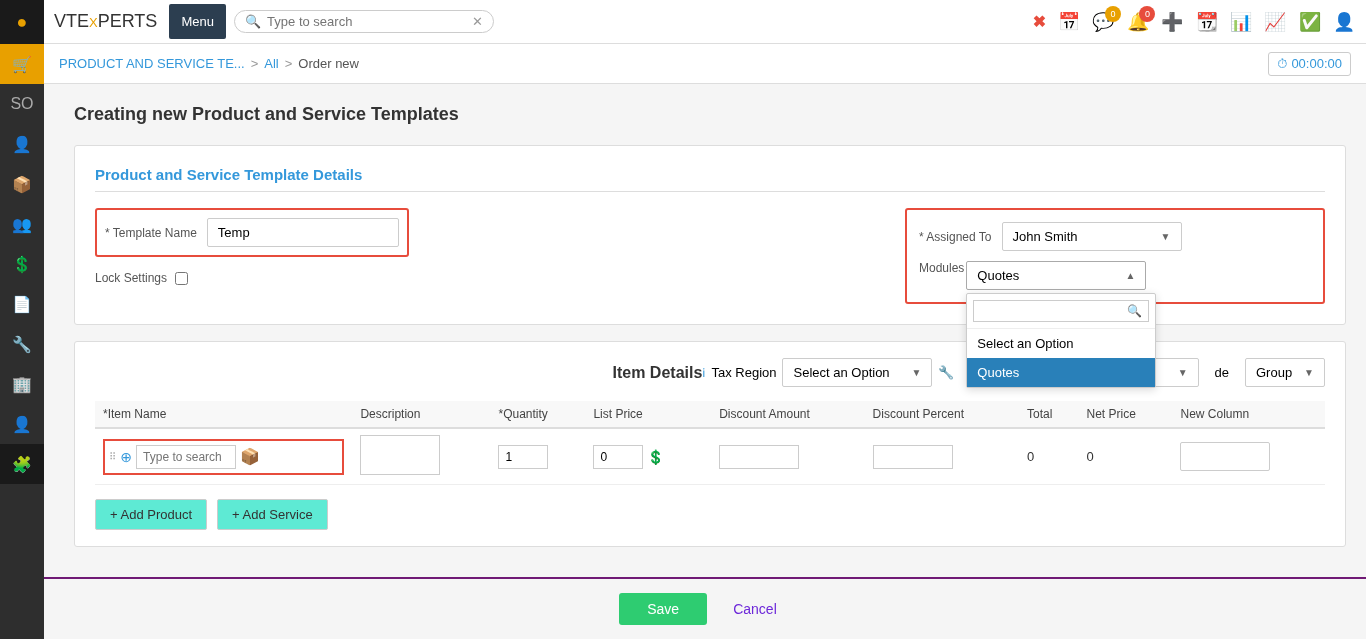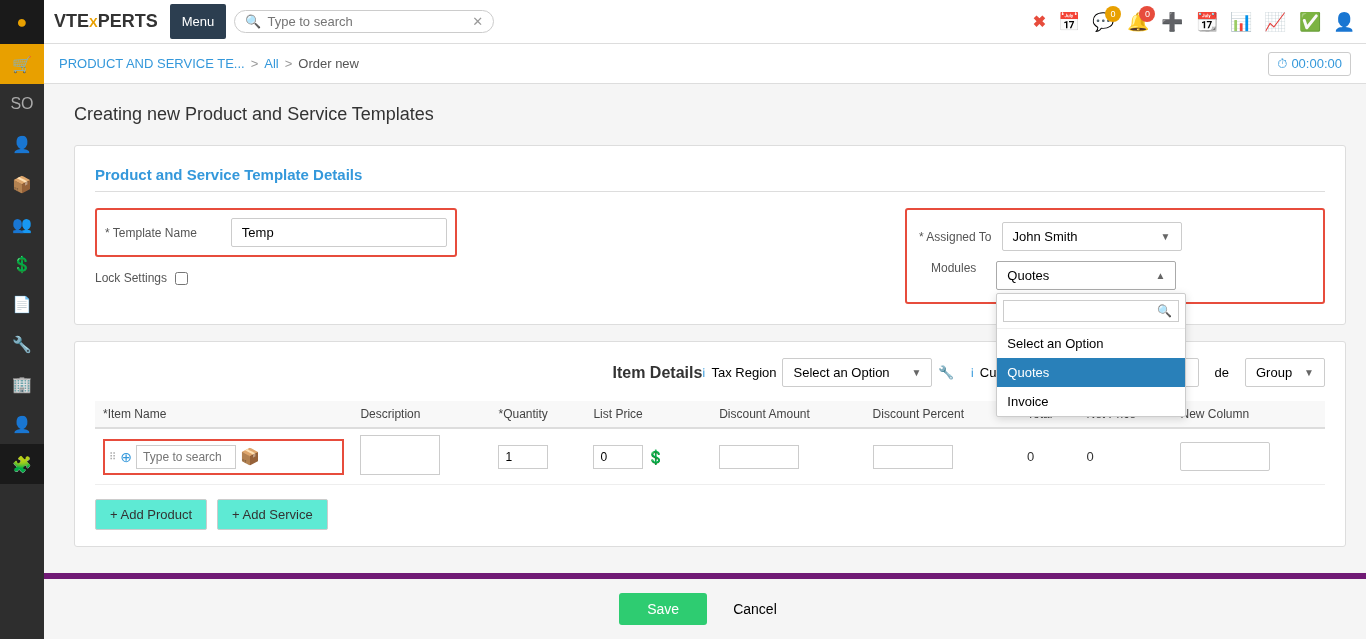--- a/index.html
+++ b/index.html
@@ -10,55 +10,55 @@
     .sidebar-logo-bar { width: 44px; background: #1a1a1a; height: 44px; display: flex; align-items: center; justify-content: center; color: #fff; font-weight: bold; font-size: 11px; }
     .sidebar-item { width: 44px; height: 40px; display: flex; align-items: center; justify-content: center; color: #aaa; cursor: pointer; }
     .sidebar-item.active { background: #e8a000; color: #fff; }
     .sidebar-icon { font-size: 16px; }
 
     
     .main { flex: 1; display: flex; flex-direction: column; overflow: hidden; }
 
     
     .navbar { height: 44px; background: #fff; display: flex; align-items: center; padding: 0 10px; border-bottom: 1px solid #ddd; gap: 8px; flex-shrink: 0; }
-    .navbar-brand { font-size: 18px; font-weight: bold; color: #333; margin-right: 4px; }
+    .navbar-brand { font-size: 18px; font-weight: normal; color: #333; margin-right: 4px; }
     .navbar-brand span { color: #e8a000; }
     .navbar-menu-btn { background: #2c3e50; color: #fff; border: none; padding: 10px 12px; cursor: pointer; font-size: 13px; border-radius: 2px; }
     .navbar-search { display: flex; align-items: center; border: 1px solid #ccc; border-radius: 20px; padding: 3px 10px; flex: 0 0 260px; background: #fff; }
     .navbar-search input { border: none; outline: none; flex: 1; font-size: 13px; color: #999; }
     .navbar-spacer { flex: 1; }
     .navbar-icons { display: flex; align-items: center; gap: 12px; }
     .nav-icon { font-size: 18px; color: #555; cursor: pointer; position: relative; }
     .badge { position: absolute; top: -5px; right: -6px; background: #e74c3c; color: #fff; border-radius: 50%; width: 16px; height: 16px; font-size: 9px; display: flex; align-items: center; justify-content: center; }
     .badge-orange { background: #e8a000; }
 
     
     .breadcrumb-bar { height: 40px; background: #fff; display: flex; align-items: center; padding: 0 15px; border-bottom: 1px solid #ddd; flex-shrink: 0; justify-content: space-between; text-align: right; }
     .breadcrumb { display: flex; align-items: center; gap: 6px; font-size: 12px; color: #555; }
     .breadcrumb-item { color: #3498db; cursor: pointer; }
     .breadcrumb-sep { color: #999; }
     .breadcrumb-current { color: #555; }
     .timer { color: #3498db; font-size: 12px; display: flex; align-items: center; gap: 4px; border: 1px solid #ccc; padding: 3px 8px; border-radius: 3px; }
 
     
     .content { flex: 1; overflow-y: auto; padding: 20px 20px 20px 30px; background: #f5f5f5; }
-    .page-title { font-size: 18px; color: #333; margin-bottom: 20px; font-weight: normal; }
+    .page-title { font-size: 18px; color: #333; margin-bottom: 20px; font-weight: bold; }
 
     .section-title { color: #3498db; font-size: 15px; font-weight: bold; margin-bottom: 16px; border-bottom: 1px solid #ddd; padding-bottom: 8px; }
 
     .form-section { background: #fff; border: 1px solid #ddd; border-radius: 3px; padding: 20px; margin-bottom: 16px; }
     .form-label { font-size: 12px; color: #555; white-space: nowrap; }
     .form-input { border: 1px solid #ccc; padding: 6px 10px; border-radius: 2px; font-size: 13px; outline: none; }
-    .template-name-input { width: 216px; margin-left: 24px; }
+    .template-name-input { width: 192px; }
     .highlighted-box { border: 2px solid #e74c3c; padding: 8px; border-radius: 3px; }
 
     .lock-row { display: flex; align-items: flex-end; gap: 8px; margin-top: 4px; }
     .right-panel-box { border: 2px solid #e74c3c; padding: 12px; border-radius: 3px; background: #fff; }
     .assigned-row { display: flex; align-items: center; gap: 10px; margin-bottom: 10px; }
-    .modules-row { display: flex; align-items: flex-start; gap: 20px; position: relative; margin-left: 12px; }
+    .modules-row { display: flex; align-items: flex-start; gap: 2px; position: relative; }
 
     .select-dropdown { border: 1px solid #ccc; border-radius: 2px; padding: 6px 10px; font-size: 13px; background: #fff; cursor: pointer; display: flex; align-items: center; justify-content: space-between; width: 180px; }
     .select-dropdown .arrow { color: #666; font-size: 10px; }
 
     
     .dropdown-popup { position: absolute; top: 100%; left: 100px; background: #fff; border: 1px solid #ccc; border-radius: 2px; width: 190px; z-index: 100; box-shadow: 0 2px 8px rgba(0,0,0,0.15); }
     .dropdown-search { padding: 6px; border-bottom: 1px solid #eee; display: flex; align-items: center; }
     .dropdown-search input { border: 1px solid #ccc; padding: 3px 6px; width: 100%; font-size: 12px; outline: none; }
     .dropdown-item { padding: 7px 10px; cursor: pointer; font-size: 13px; }
     .dropdown-item.selected { background: #2980b9; color: #fff; }
@@ -89,23 +89,23 @@
     .price-input { border: 1px solid #ccc; padding: 4px 6px; font-size: 12px; width: 50px; outline: none; }
     .dollar-icon { color: #3498db; font-size: 14px; cursor: pointer; }
     .discount-input { border: 1px solid #ccc; padding: 4px 6px; font-size: 12px; width: 80px; outline: none; }
     .total-val { color: #333; }
 
     
     .action-buttons { display: flex; gap: 10px; margin-top: 14px; }
     .btn-add { background: #5eead4; border: 1px solid #ccc; padding: 7px 14px; cursor: pointer; font-size: 13px; border-radius: 2px; color: #333; }
 
     
-    .footer { display: flex; justify-content: center; gap: 12px; padding: 14px; background: #f5f5f5; border-top: 6px solid #701a75; flex-shrink: 0; }
+    .footer { display: flex; justify-content: center; gap: 12px; padding: 14px; background: #f5f5f5; border-top: 2px solid #701a75; flex-shrink: 0; }
     .btn-save { background: #2ecc71; color: #fff; border: none; padding: 8px 28px; cursor: pointer; font-size: 14px; border-radius: 3px; }
-    .btn-cancel { background: transparent; border: none; padding: 8px 14px; cursor: pointer; font-size: 14px; color: #000000; }
+    .btn-cancel { background: transparent; border: none; padding: 8px 14px; cursor: pointer; font-size: 14px; color: #6d28d9; }
 
     .modules-select-open { border: 1px solid #aaa; }
     .arrow-up { font-size: 10px; color: #666; }
 
     .form-layout { display: flex; justify-content: space-between; align-items: flex-start; }
     .form-left { flex: 1; }
     .form-right { flex: 0 0 420px; }
   </style>
 </head>
 <body>
@@ -231,21 +231,20 @@
                   <span class="arrow-up">▲</span>
                 </div>
 
                 <div class="dropdown-popup" style="top:32px; left:0;">
                   <div class="dropdown-search">
                     <input type="text" style="border: 1px solid rgb(204, 204, 204); padding: 3px 24px 3px 6px; width: 100%; font-size: 12px; outline: none;" placeholder="">
                     <span style="margin-left:-22px; color:#999; font-size:12px;">🔍</span>
                   </div>
                   <div class="dropdown-item">Select an Option</div>
                   <div class="dropdown-item selected">Quotes</div>
-                  <div class="dropdown-item">Invoice</div>
                 </div>
               </div>
             </div>
           </div>
         </div>
       </div>
     </div>
 
     <div class="item-details-section">
       <div class="item-details-header">

